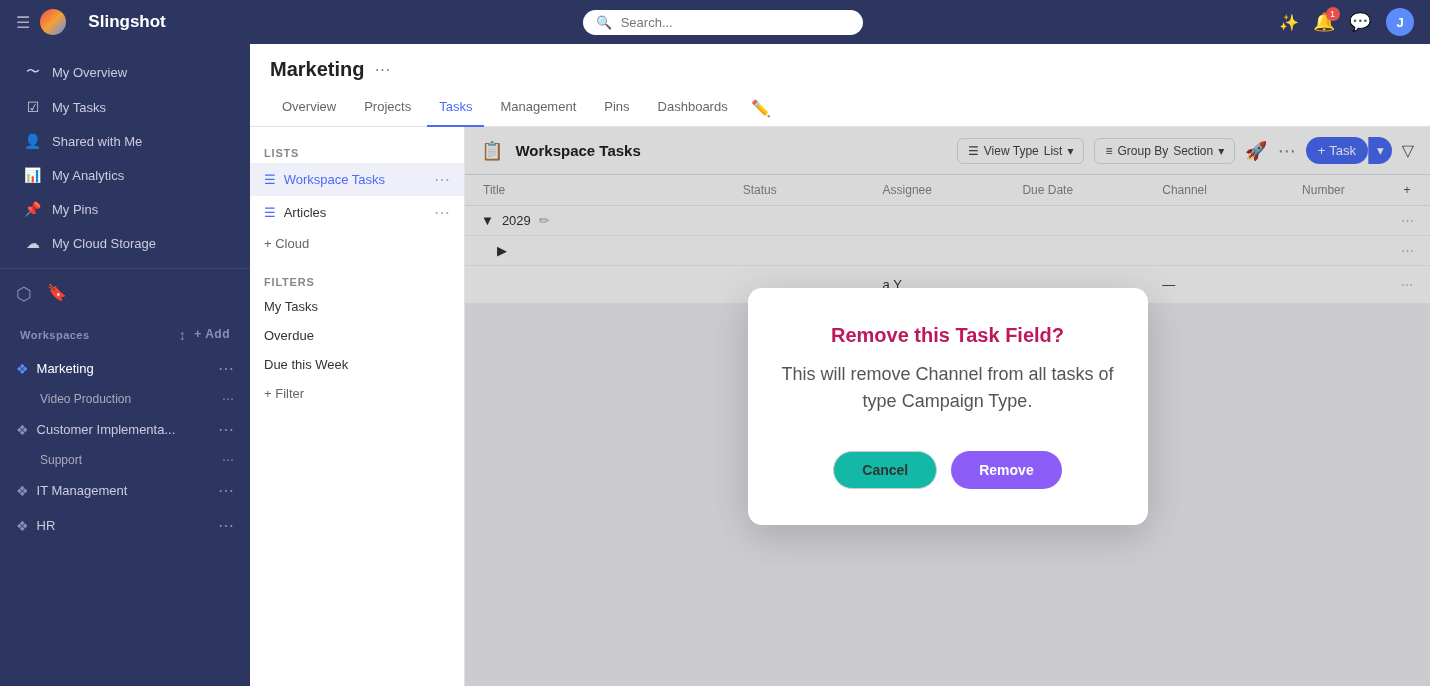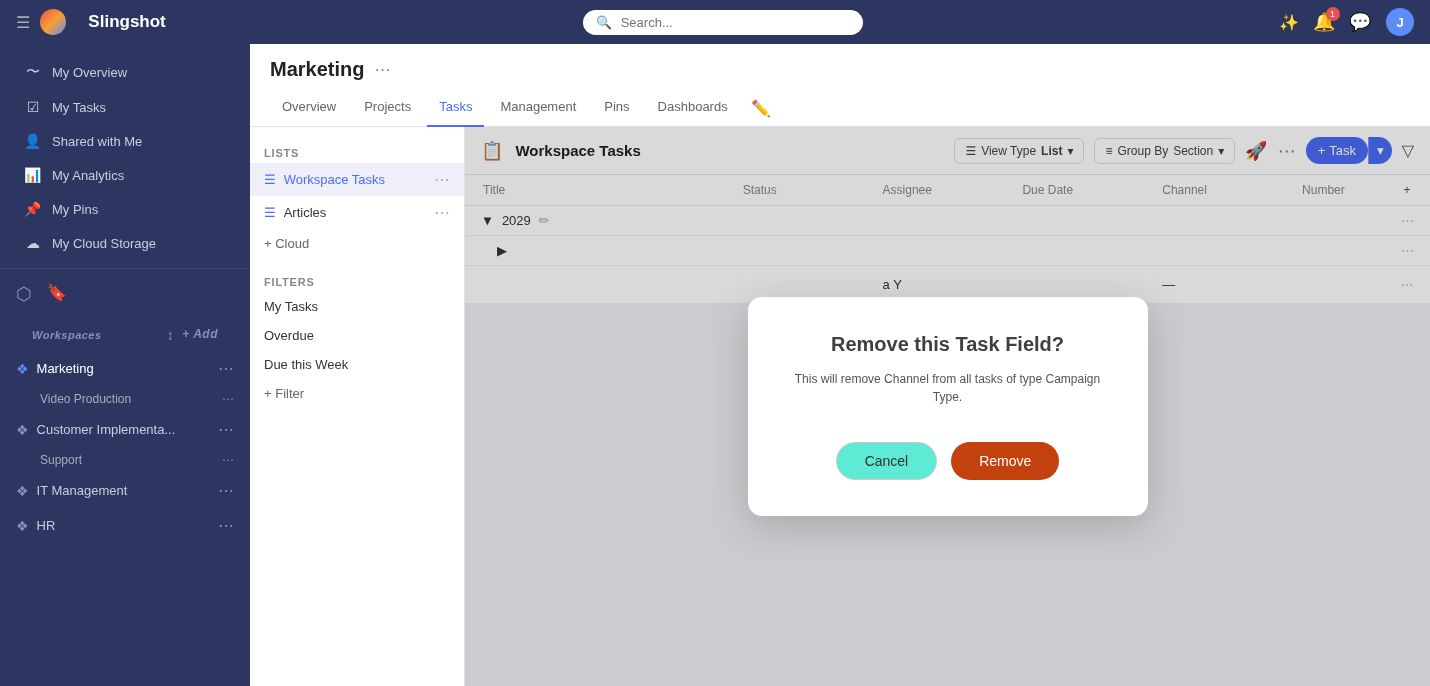--- a/index.html
+++ b/index.html
@@ -55,21 +55,21 @@
     .sidebar {
       width: 250px; background: #2d3561; color: white;
       display: flex; flex-direction: column; padding: 10px 0; flex-shrink: 0;
     }
     .sidebar-item {
       display: flex; align-items: center; gap: 10px;
       padding: 8px 16px; cursor: pointer; font-size: 13px; color: #ccd;
       border-radius: 6px; margin: 1px 8px;
     }
     .sidebar-item-icon { font-size: 14px; width: 18px; text-align: center; }
-    .sidebar-section { padding: 8px 32px; font-size: 11px; color: #8890b5; font-weight: 600; letter-spacing: 0.5px; margin-top: 8px; display: flex; align-items: center; justify-content: space-between; font-style: italic; }
+    .sidebar-section { padding: 8px 20px; font-size: 11px; color: #8890b5; font-weight: 600; letter-spacing: 0.5px; margin-top: 8px; display: flex; align-items: center; justify-content: space-between; }
     .sidebar-section-actions { display: flex; gap: 8px; }
     .workspace-item {
       display: flex; align-items: center; gap: 8px;
       padding: 7px 16px; cursor: pointer; font-size: 13px; color: #ccd;
       margin: 1px 0;
     }
     .workspace-item.active { color: white; }
     .workspace-item .dots { margin-left: auto; color: #8890b5; font-size: 16px; }
     .sub-workspace {
       padding: 6px 16px 6px 40px; font-size: 12px; color: #aab; cursor: pointer;
@@ -184,30 +184,30 @@
       position: absolute; top: 0; left: 0; right: 0; bottom: 0;
       background: rgba(0,0,0,0.15); display: flex; align-items: center; justify-content: center;
       z-index: 100;
     }
     .modal-box {
       background: white; border-radius: 14px;
       width: 400px; padding: 36px 32px;
       box-shadow: 0 10px 40px rgba(0,0,0,0.18);
       text-align: center;
     }
-    .modal-title { font-size: 20px; font-weight: 700; color: #404040; margin-bottom: 14px; }
-    .modal-body { font-size: 12px; color: #555; line-height: 1.5; margin-bottom: 36px; }
+    .modal-title { font-size: 20px; font-weight: 700; color: #be185d; margin-bottom: 14px; }
+    .modal-body { font-size: 18px; color: #555; line-height: 1.5; margin-bottom: 36px; }
     .modal-actions { display: flex; gap: 14px; justify-content: center; }
     .btn-cancel {
       padding: 10px 28px; border-radius: 24px; border: 1.5px solid #ccc;
-      background: #5eead4; color: #333; font-size: 14px; font-weight: 400; cursor: pointer;
+      background: #14b8a6; color: #333; font-size: 14px; font-weight: 700; cursor: pointer;
     }
     .btn-remove {
       padding: 10px 28px; border-radius: 24px; border: none;
-      background: #c2410c; color: white; font-size: 14px; font-weight: 400; cursor: pointer;
+      background: #8b5cf6; color: white; font-size: 14px; font-weight: 700; cursor: pointer;
     }
 
     .icon-list { font-size: 13px; color: #4a6cf7; }
     .stars-icon { color: #b060f0; font-size: 16px; }
   </style>
 </head>
 <body>
 
 <div class="topnav">
   <div class="topnav-left">
@@ -363,21 +363,21 @@
       <div class="right-panel">
 
         <div class="tasks-header">
           <span style="color:#e8504a; font-size:18px;">📋</span>
           <span class="tasks-title">Workspace Tasks</span>
 
           <div class="tasks-toolbar">
             <div class="toolbar-btn">
               <span>☰</span>
               <span>View Type</span>
-              <span style="font-weight:700;">List</span>
+              <span style="font-weight:400;">List</span>
               <span>▾</span>
             </div>
             <div class="toolbar-btn">
               <span>≡</span>
               <span>Group By</span>
               <span style="font-weight:500;">Section</span>
               <span>▾</span>
             </div>
             <span style="color:#e8504a; font-size:18px; cursor:pointer;">🚀</span>
             <span style="color:#888; cursor:pointer; font-size:18px;">⋯</span>

